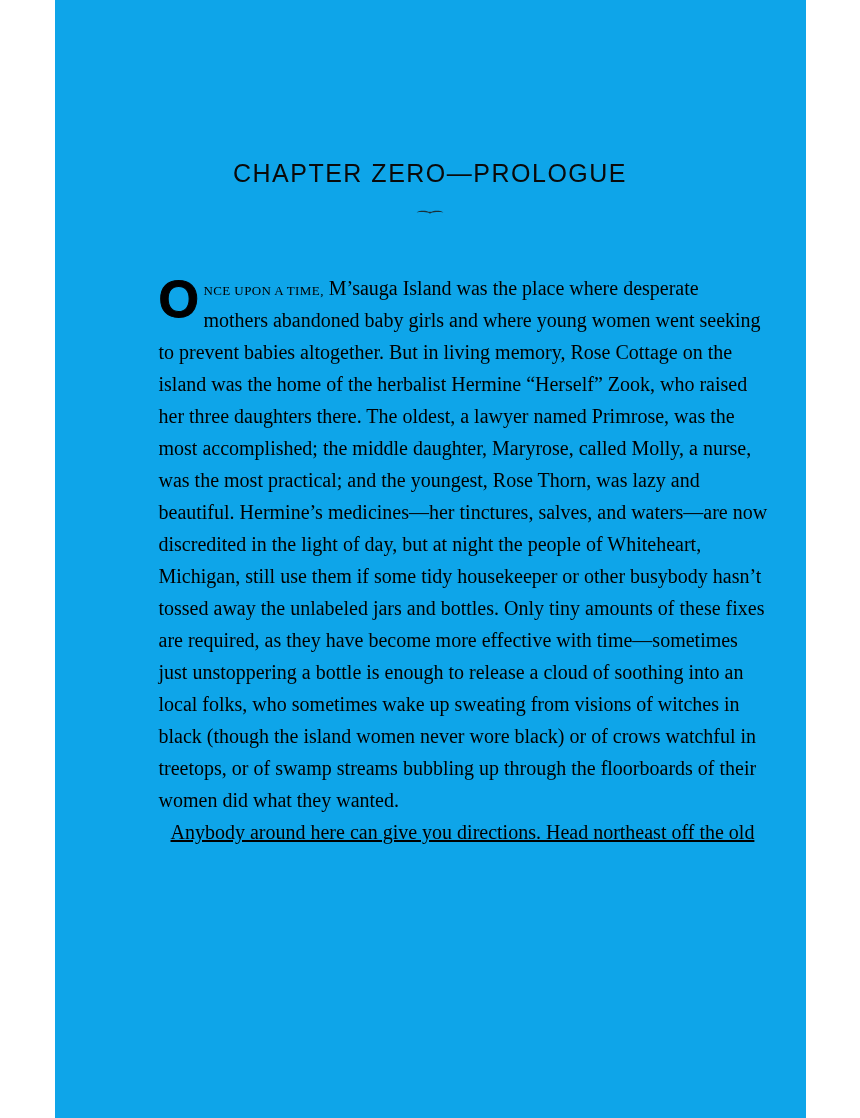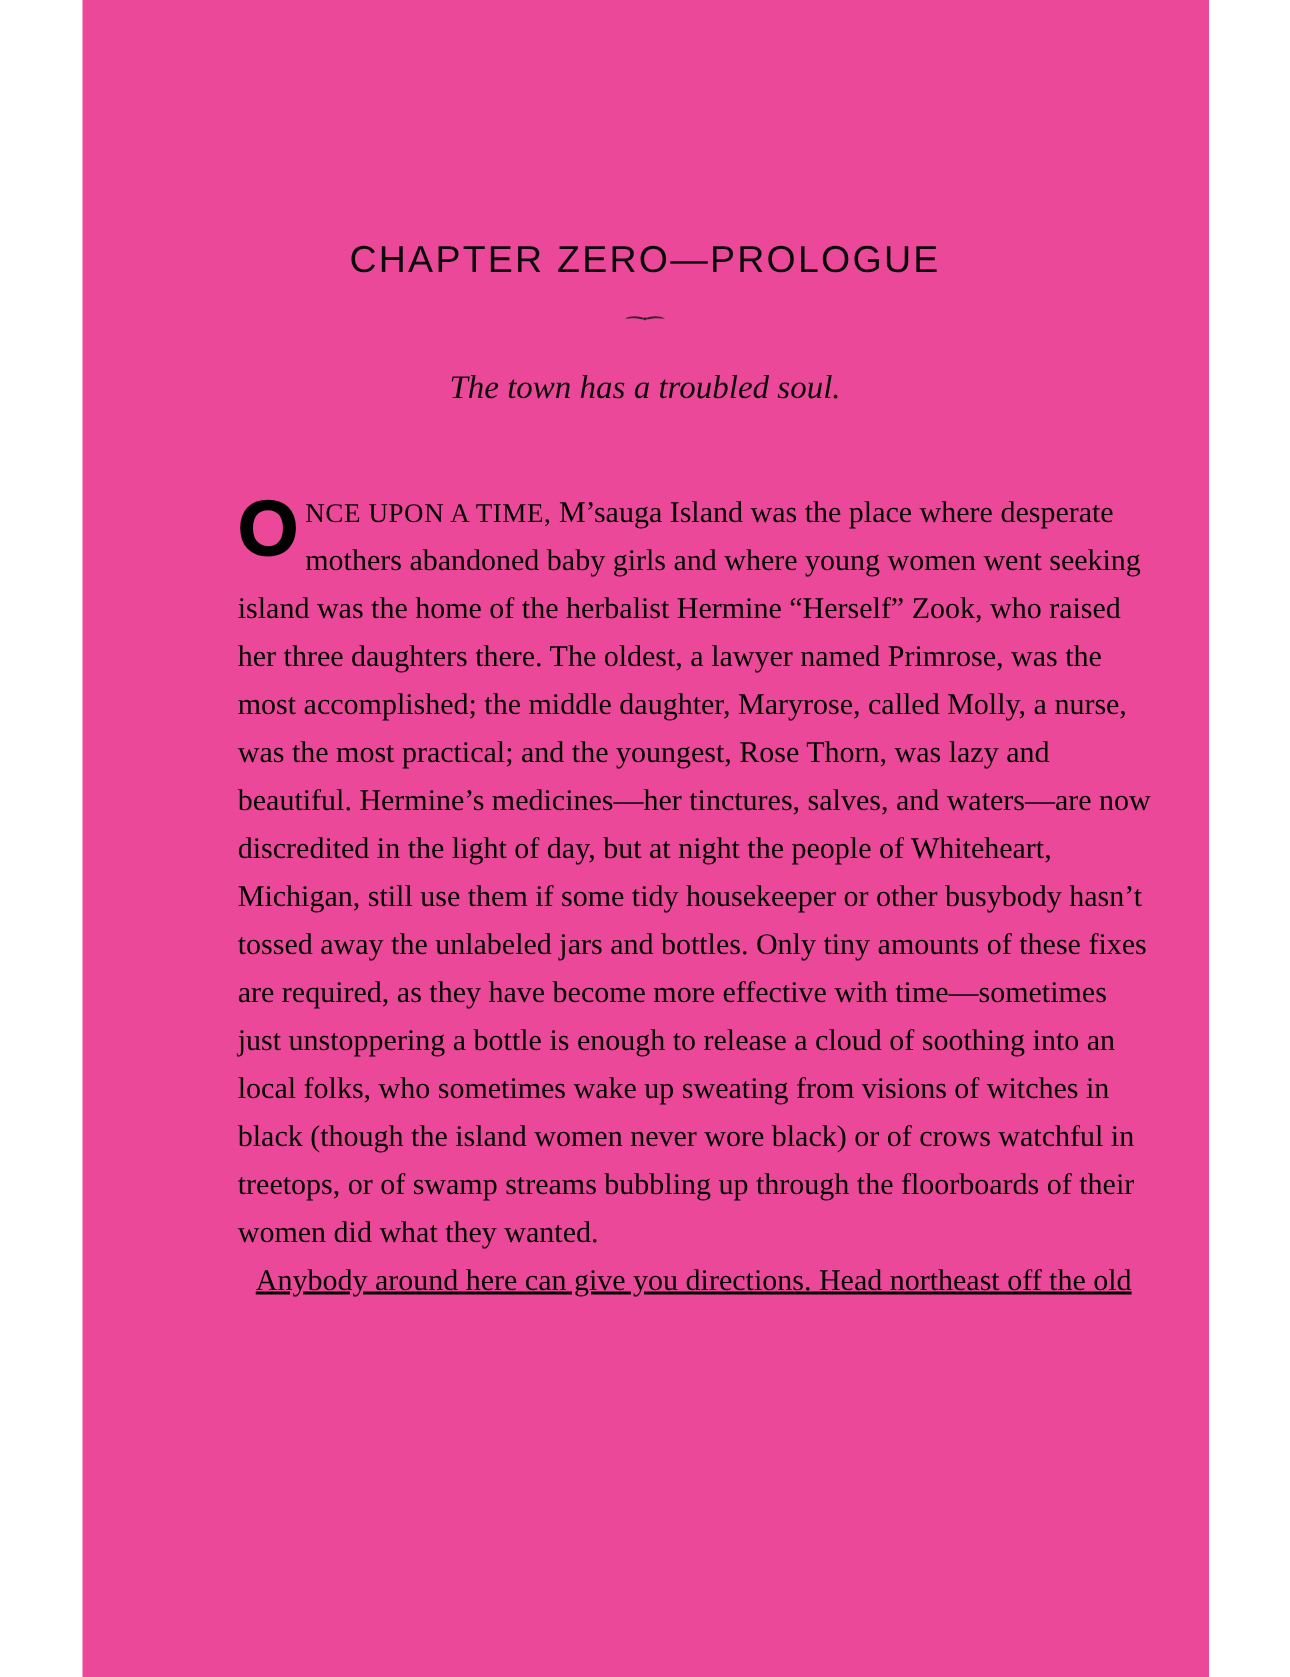--- a/index.html
+++ b/index.html
@@ -5,21 +5,21 @@
   html, body {
     margin: 0;
     padding: 0;
     background: #ffffff;
   }
   .page {
     position: relative;
     width: 751px;
     height: 1118px;
     margin: 0 auto;
-    background: #ec4899;
+    background: #0ea5e9;
     color: #000000;
     overflow: hidden;
     box-sizing: border-box;
     padding-top: 160px;
   }
   .chapter-title {
     text-align: center;
     font-family: "Liberation Sans", sans-serif;
     font-size: 25px;
     font-weight: 400;
@@ -71,21 +71,21 @@
     color: #000;
   }
   .line {
     height: 32px;
     white-space: nowrap;
   }
   .line.pad {
     padding-left: 45px;
   }
   .smallcaps {
-    font-size: 18px;
+    font-size: 13px;
     letter-spacing: 0.4px;
     margin-top: 28px;
   }
   .line.indent {
     text-indent: 12px;
     text-decoration: underline;
   }
 </style>
 </head>
 <body>
@@ -93,27 +93,27 @@
 <div class="page">
 
   <div class="chapter-title">CHAPTER ZERO—PROLOGUE</div>
 
   <div class="ornament-wrap">
     <svg viewBox="0 0 100 30" xmlns="http://www.w3.org/2000/svg">
       <path fill="#1c1c1c" d="M2 15 C 18 6, 36 9, 47 13.5 C 48 10.5, 52 10.5, 53 13.5 C 64 9, 82 6, 98 15 C 80 12, 64 14, 53 17 C 52 19.5, 48 19.5, 47 17 C 36 14, 20 12, 2 15 Z"></path>
     </svg>
   </div>
 
-  <div class="epigraph">The town has a troubled soul.</div>
 
   <div class="bodytext">
     <div class="para1">
       <span class="dropcap">O</span>
       <div class="line pad"><span class="smallcaps">NCE UPON A TIME,</span><span> M’sauga Island was the place where desperate</span></div>
       <div class="line pad">mothers abandoned baby girls and where young women went seeking</div>
+      <div class="line">to prevent babies altogether. But in living memory, Rose Cottage on the</div>
       <div class="line">island was the home of the herbalist Hermine “Herself” Zook, who raised</div>
       <div class="line">her three daughters there. The oldest, a lawyer named Primrose, was the</div>
       <div class="line">most accomplished; the middle daughter, Maryrose, called Molly, a nurse,</div>
       <div class="line">was the most practical; and the youngest, Rose Thorn, was lazy and</div>
       <div class="line">beautiful. Hermine’s medicines—her tinctures, salves, and waters—are now</div>
       <div class="line">discredited in the light of day, but at night the people of Whiteheart,</div>
       <div class="line">Michigan, still use them if some tidy housekeeper or other busybody hasn’t</div>
       <div class="line">tossed away the unlabeled jars and bottles. Only tiny amounts of these fixes</div>
       <div class="line">are required, as they have become more effective with time—sometimes</div>
       <div class="line">just unstoppering a bottle is enough to release a cloud of soothing into an</div>

